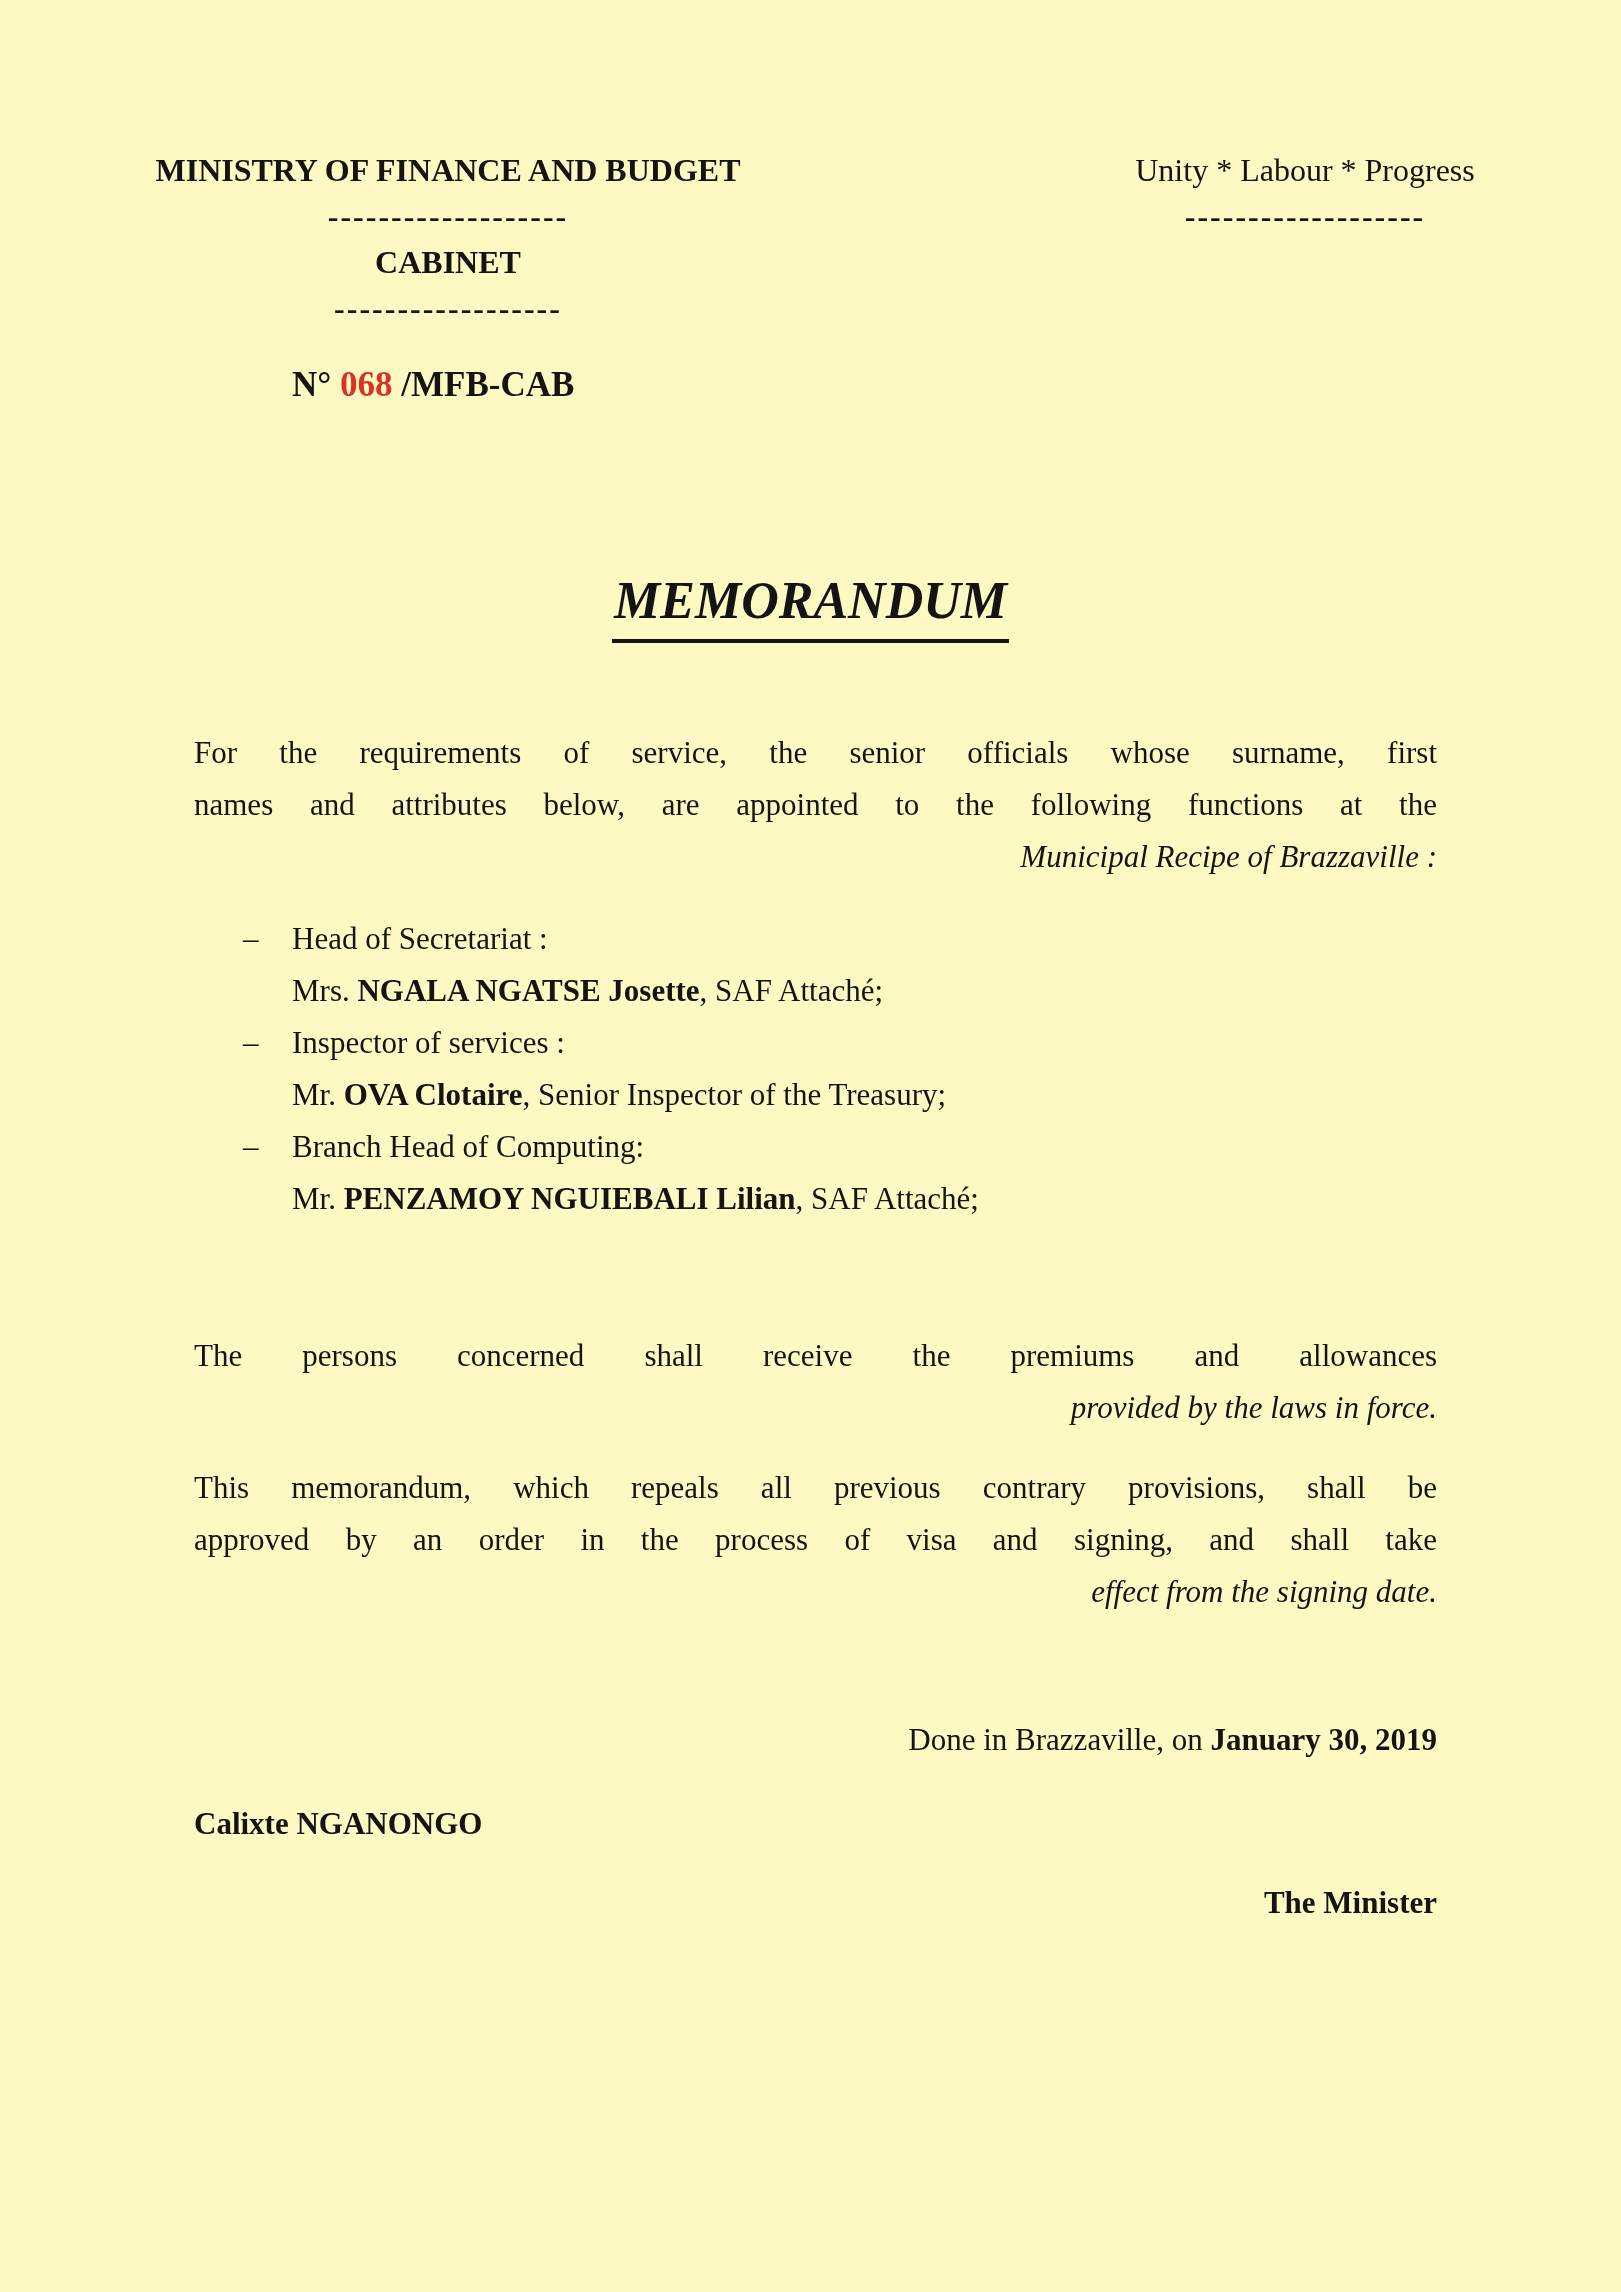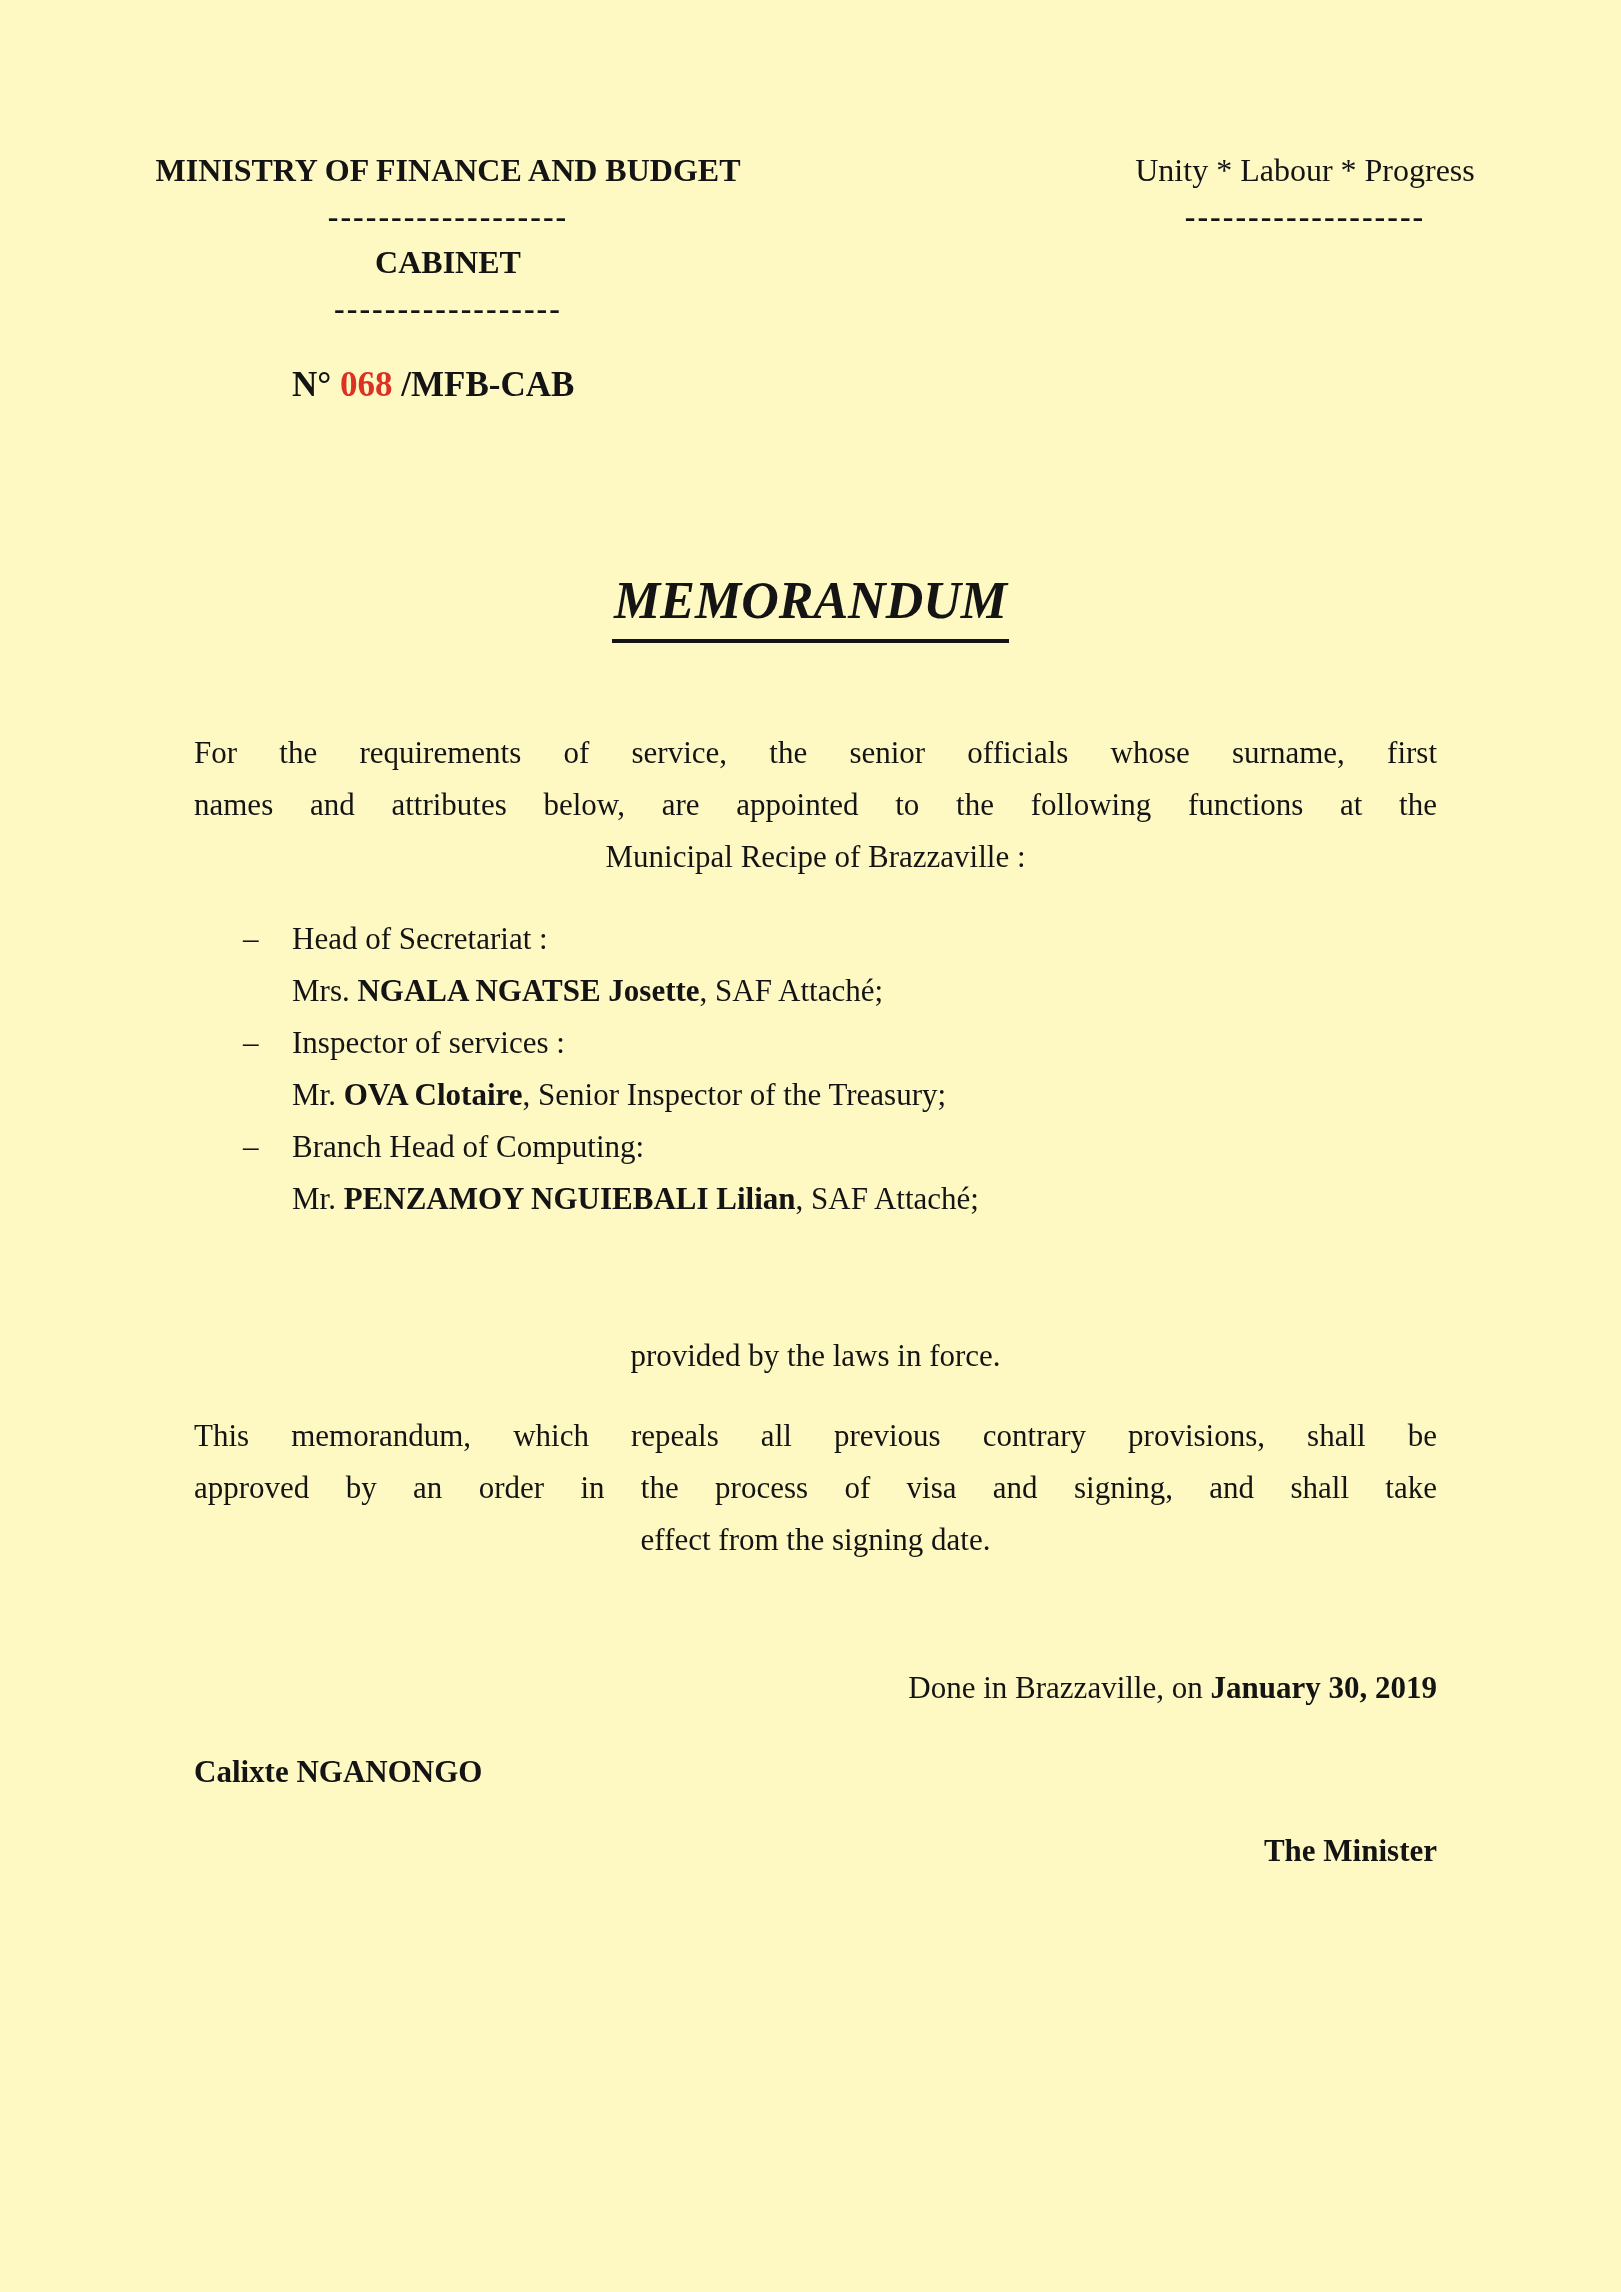--- a/index.html
+++ b/index.html
@@ -38,21 +38,21 @@
     padding:0 2px 2px 2px;
     font-style:italic;
   }
   
   .body {
     margin:0 184px 0 194px;   
     font-size:31px; line-height:52px;
   }
   .para.intro { margin-top:81px; }
   .jline { text-align:justify; text-align-last:justify; }
-  .lline { text-align:center; }
+  .lline { text-align:right;font-style:italic; }
   .appointments { margin-top:30px; }
   .appt-role { position:relative; padding-left:98px; }
   .appt-role .dash { position:absolute; left:49px; top:0; }
   .appt-name { padding-left:98px; }
   .b { font-weight:700; }
   .para.p2 { margin-top:105px; }
   .para.p3 { margin-top:28px; }
   
   .sig-done    { margin-top:96px; text-align:right; }
   .sig-signer  { margin-top:32px; text-align:left; font-weight:700; }
@@ -103,20 +103,21 @@
       </div>
 
       <div class="appt">
         <div class="appt-role"><span class="dash">–</span><span>Branch Head of Computing:</span></div>
         <div class="appt-name"><span>Mr. </span><span class="b">PENZAMOY NGUIEBALI Lilian</span><span>, SAF Attaché;</span></div>
       </div>
 
     </div>
 
     <div class="para p2">
+      <div class="jline">The persons concerned shall receive the premiums and allowances</div>
       <div class="lline">provided by the laws in force.</div>
     </div>
 
     <div class="para p3">
       <div class="jline">This memorandum, which repeals all previous contrary provisions, shall be</div>
       <div class="jline">approved by an order in the process of visa and signing, and shall take</div>
       <div class="lline">effect from the signing date.</div>
     </div>
 
     <div class="sig-done"><span>Done in Brazzaville, on </span><span class="b">January 30, 2019</span></div>

